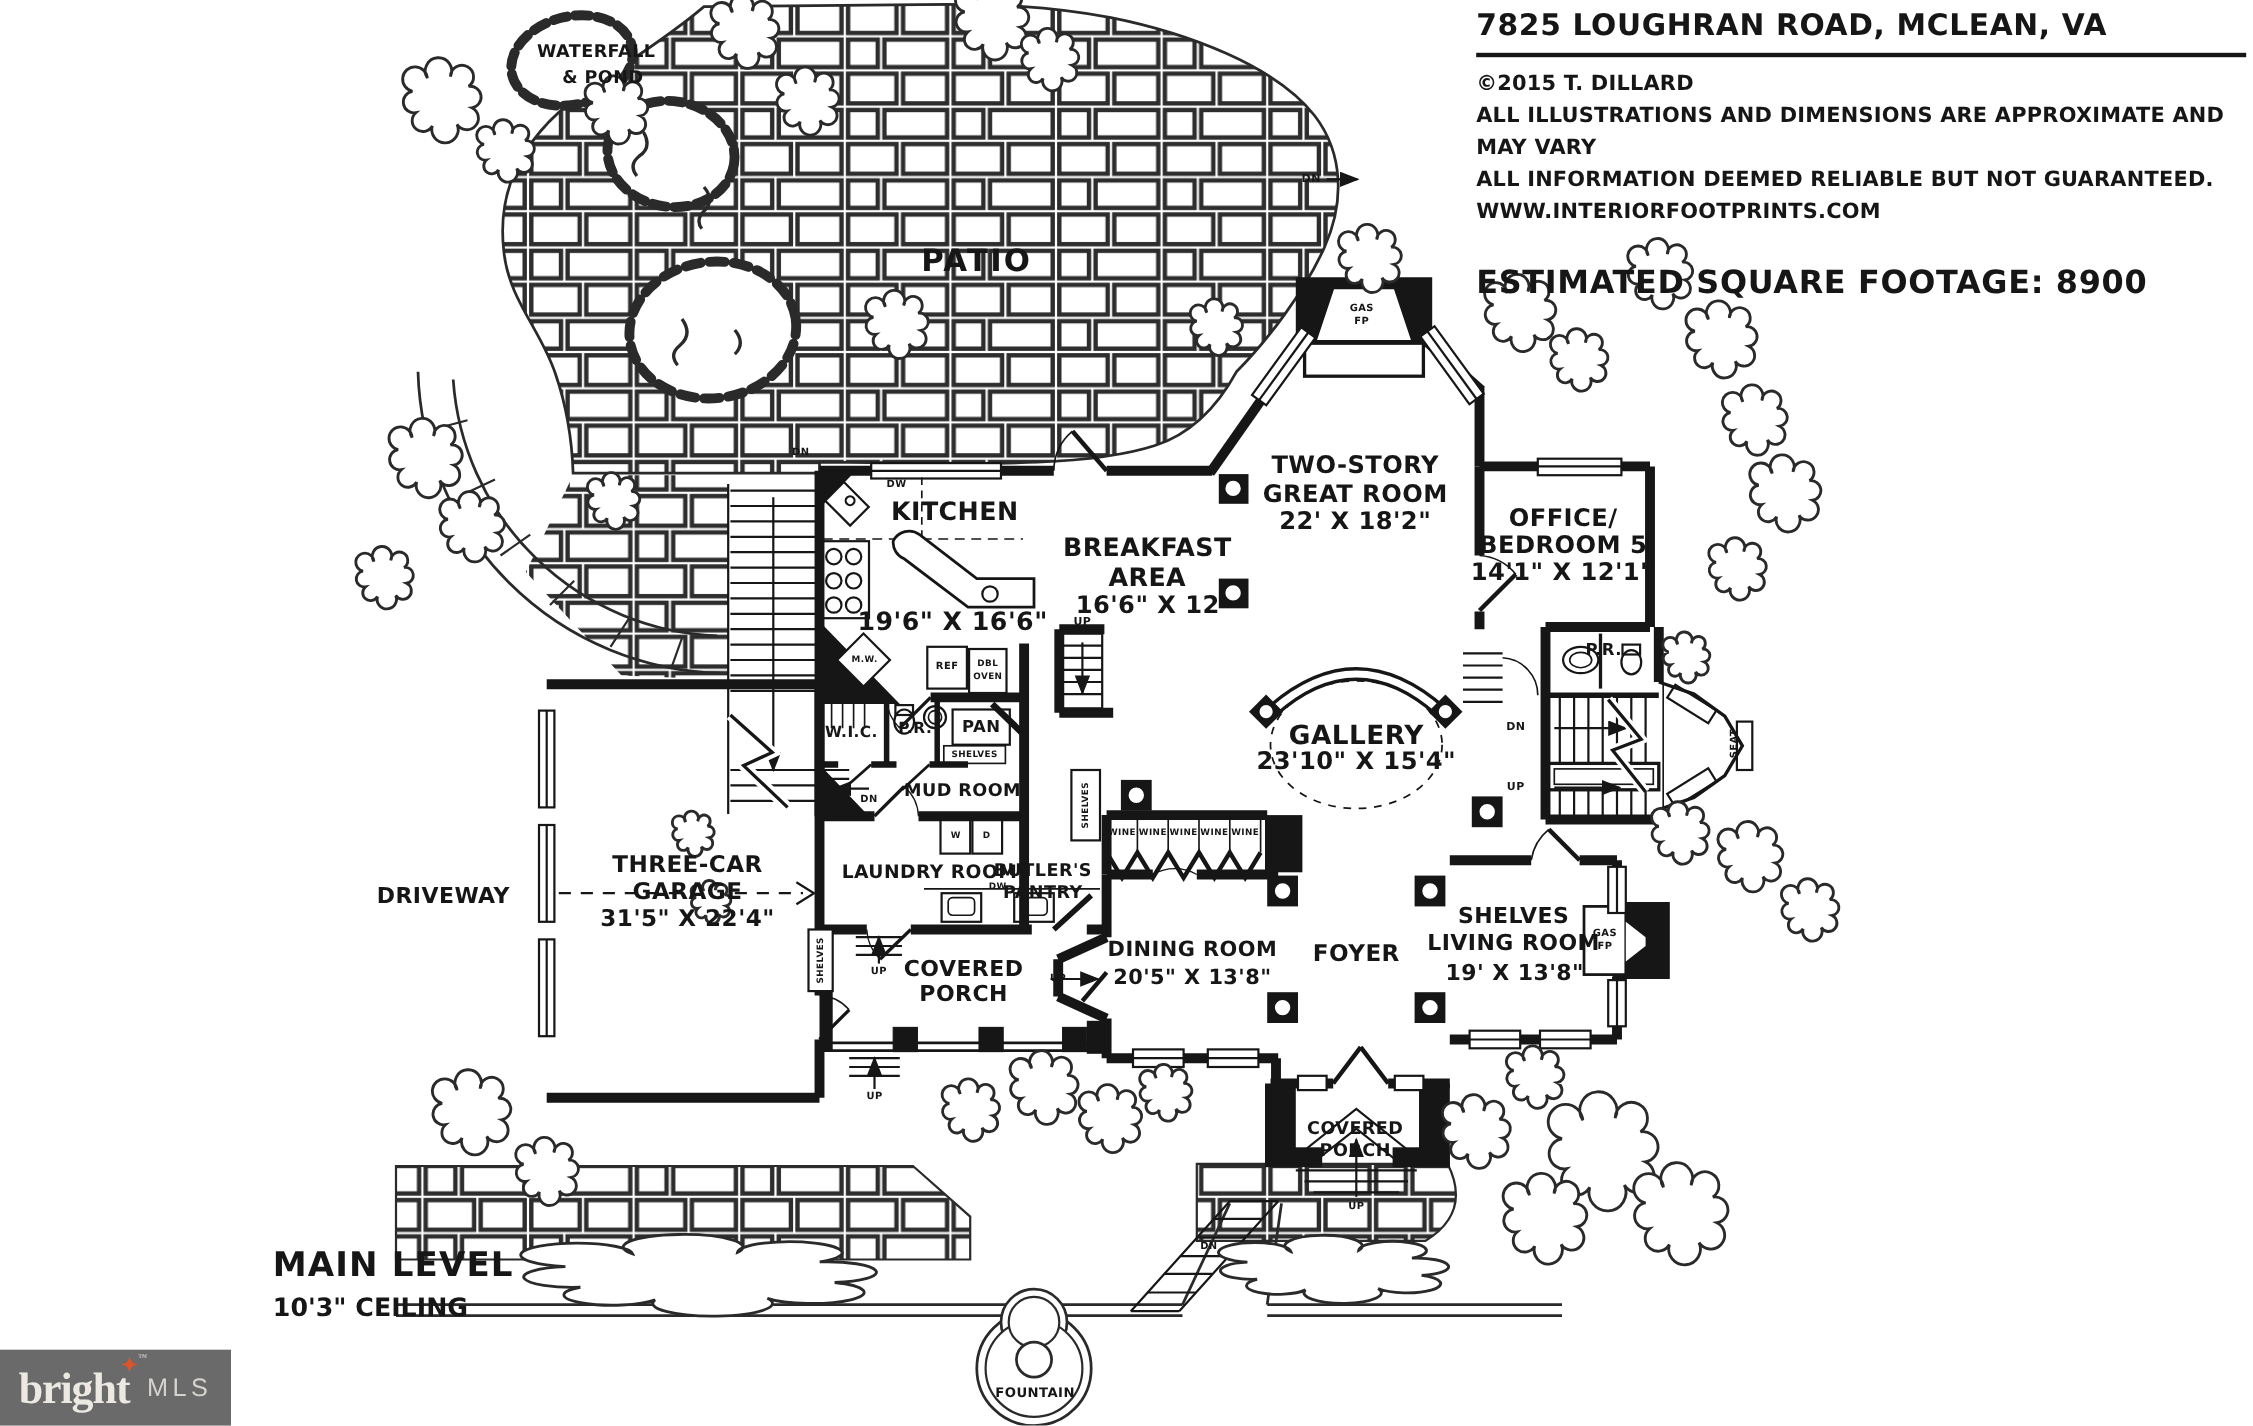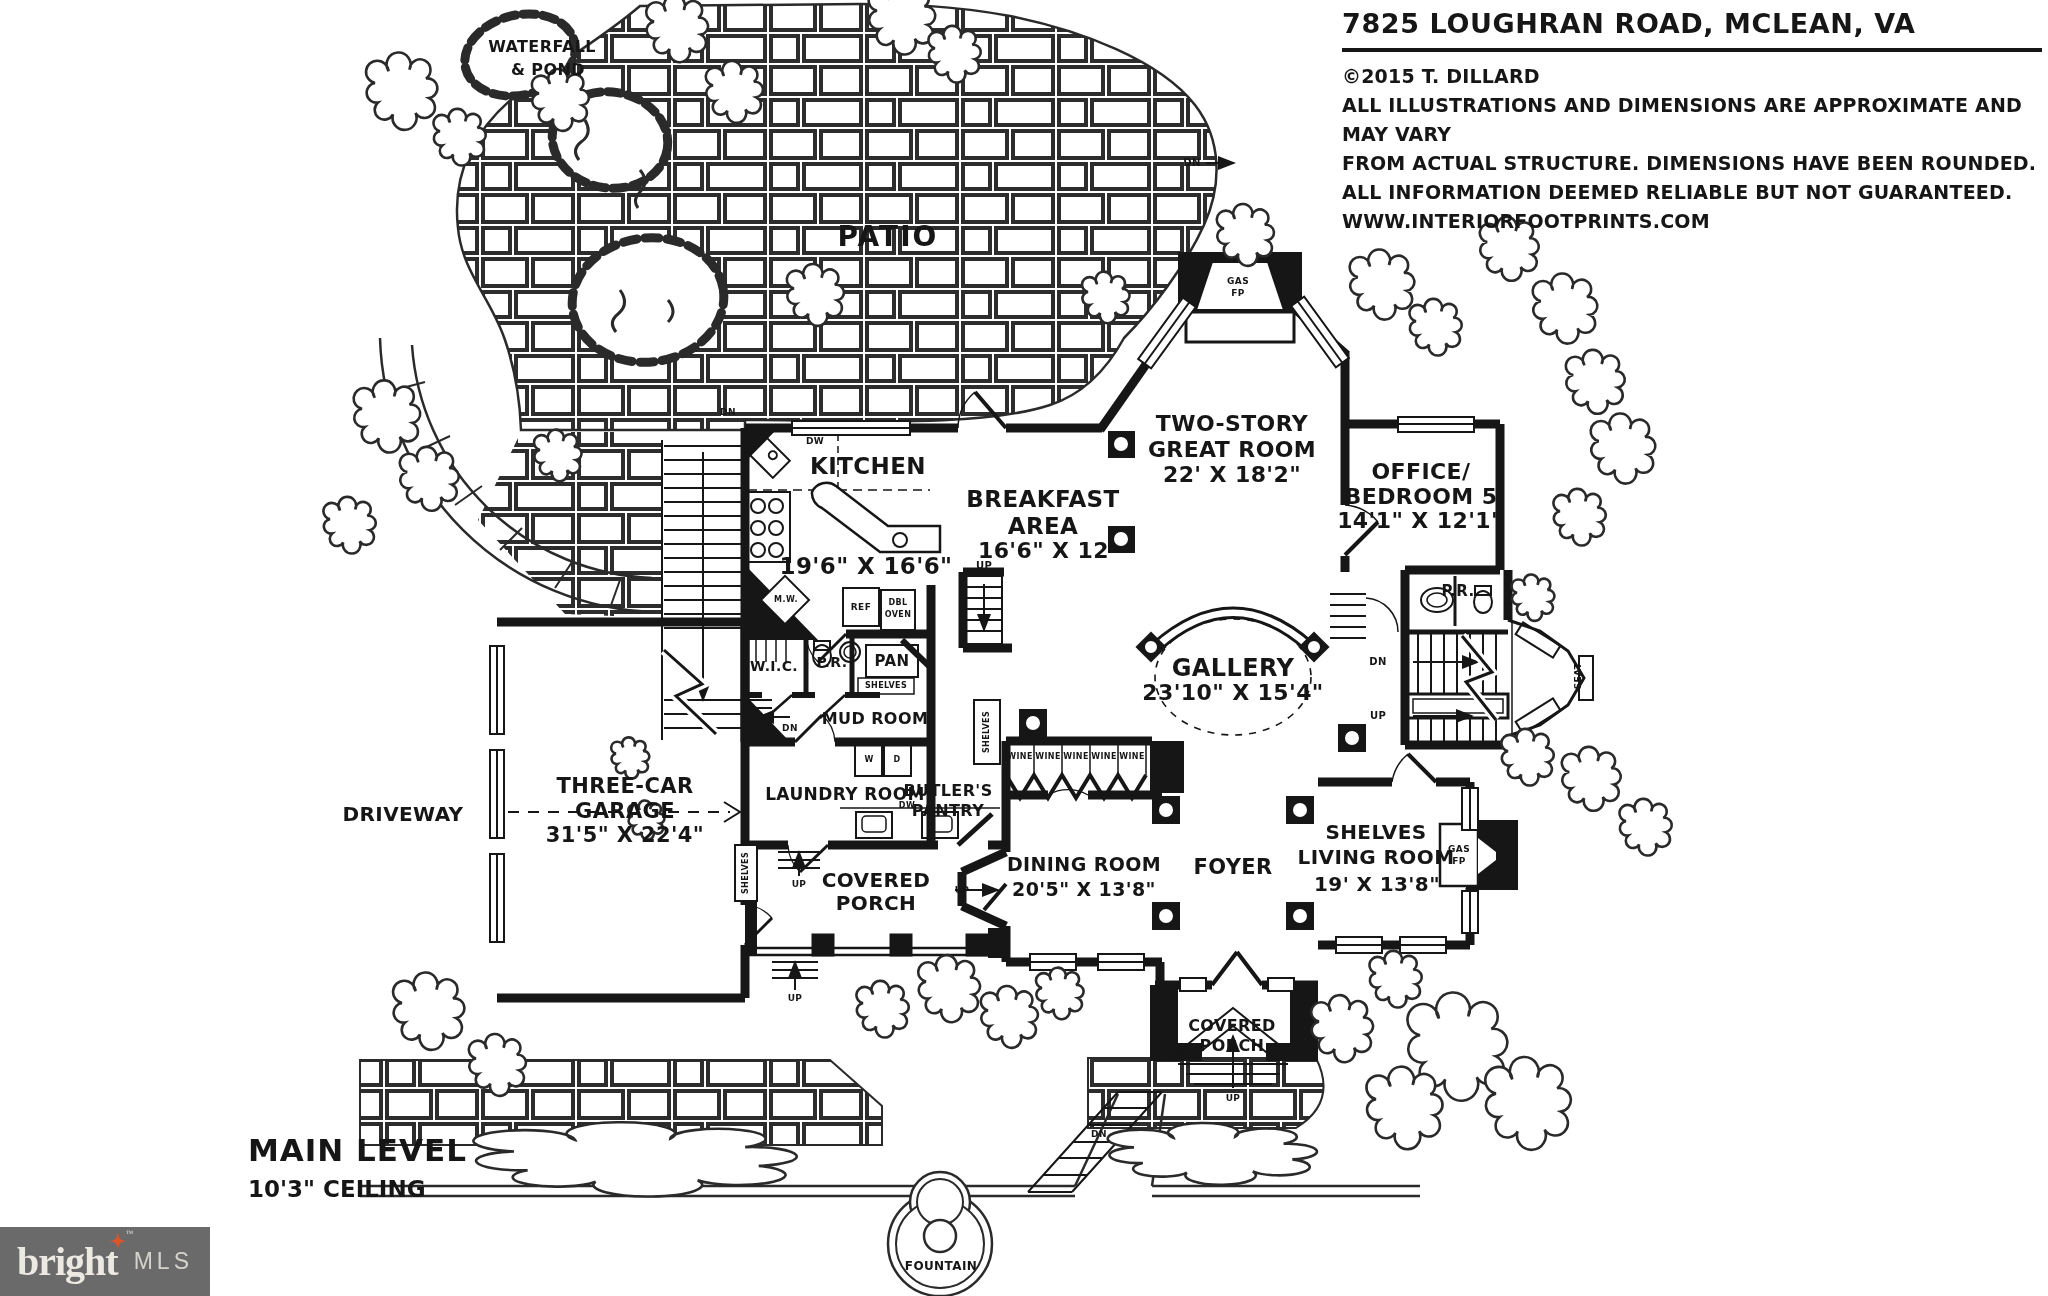--- a/index.html
+++ b/index.html
@@ -410,23 +410,23 @@
     <use href="#bush" transform="translate(500,1068) scale(.6)"></use>
     <use href="#bush" transform="translate(650,1163) scale(3.4,.72)"></use>
     <use href="#bush" transform="translate(1222,1157) scale(2.2,.6)"></use>
   </g>
 </svg>
 
 <div class="title-block">
   <div class="addr">7825 LOUGHRAN ROAD, MCLEAN, VA</div>
   <div class="tb-line">©2015 T. DILLARD</div>
   <div class="tb-line">ALL ILLUSTRATIONS AND DIMENSIONS ARE APPROXIMATE AND MAY VARY</div>
-  <div class="tb-line">FROM ACTUAL STRUCTURE. DIMENSIONS HAVE BEEN ROUNDED.</div>
   <div class="tb-line">ALL INFORMATION DEEMED RELIABLE BUT NOT GUARANTEED.</div>
   <div class="tb-line">WWW.INTERIORFOOTPRINTS.COM</div>
+  <div class="footage">ESTIMATED SQUARE FOOTAGE: 8900</div>
 </div>
 
 <div class="lbl fs28" style="left:888px;top:237px;">PATIO</div>
 <div class="lbl fs16" style="left:542px;top:47px;">WATERFALL</div>
 <div class="lbl fs16" style="left:548px;top:70px;">&amp; POND</div>
 
 <div class="lbl fs23" style="left:868px;top:466px;">KITCHEN</div>
 <div class="lbl fs23" style="left:866px;top:566px;">19'6" X 16'6"</div>
 
 <div class="lbl fs23" style="left:1043px;top:499px;">BREAKFAST</div>

